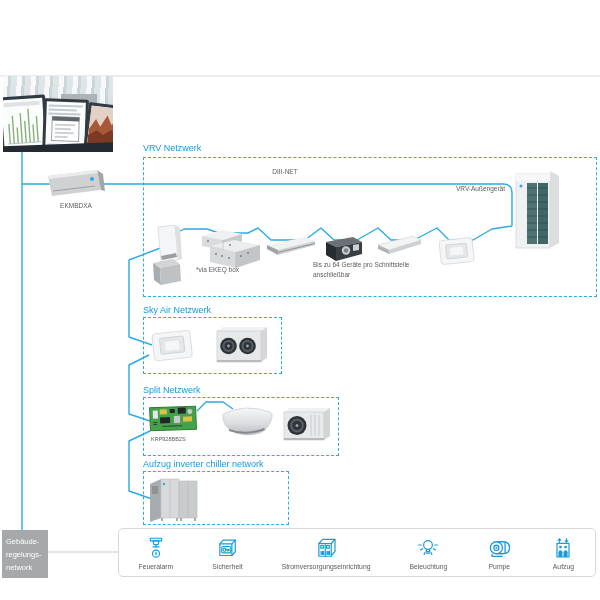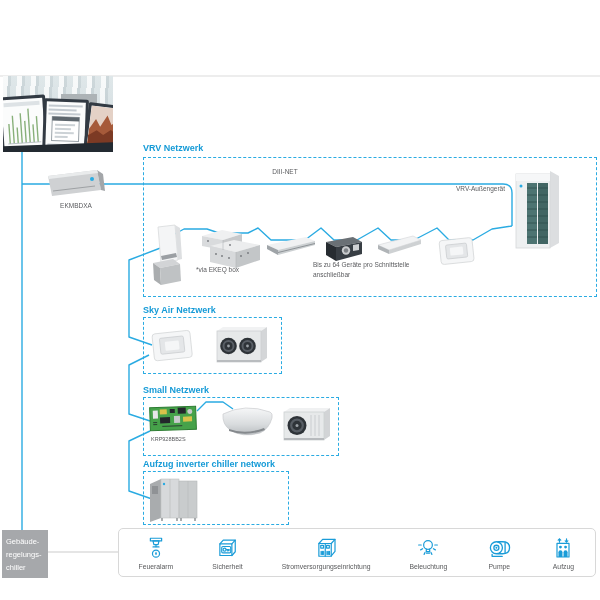--- a/index.html
+++ b/index.html
@@ -3,21 +3,21 @@
 <meta charset="utf-8">
 <style>
   html,body{margin:0;padding:0;background:#fff;}
   body{width:600px;height:600px;font-family:"Liberation Sans",sans-serif;}
   .stage{position:relative;width:600px;height:600px;overflow:hidden;background:#fff;}
   .topline{position:absolute;left:0;top:75px;width:600px;height:2px;background:#ededed;}
   svg.wires{position:absolute;left:0;top:0;z-index:1;pointer-events:none;}
   .wire{fill:none;stroke:#2aabe2;stroke-width:1.4;stroke-linejoin:round;}
   .graywire{fill:none;stroke:#cccccc;stroke-width:1.2;}
   .netbox{position:absolute;border:1.5px dashed #2aabe2;background:transparent;z-index:0;}
-  .netlabel{position:absolute;z-index:3;font-size:9px;font-weight:bold;color:#169bd7;white-space:nowrap;}
+  .netlabel{position:absolute;z-index:3;font-size:9px;font-weight:normal;color:#169bd7;white-space:nowrap;}
   .slabel{position:absolute;z-index:3;font-size:6.5px;color:#5a5b5e;white-space:nowrap;}
   .wrap{white-space:normal;line-height:1.5;}
   .dev{position:absolute;z-index:2;}
   .dev svg{display:block;}
   
   .photo{position:absolute;left:3px;top:76px;width:110px;height:76px;overflow:hidden;z-index:2;
          background:linear-gradient(180deg,#eaf0f1 0%,#d8dfe2 55%,#c6cdd1 100%);}
   .ph-glass{position:absolute;left:0;top:0;right:0;height:58%;opacity:.75;
     background:repeating-linear-gradient(93deg,rgba(255,255,255,.9) 0 5px,rgba(167,183,189,.55) 5px 8px,rgba(214,224,227,.75) 8px 14px);}
   .ph-b1{position:absolute;left:16px;top:25px;width:62px;height:13px;background:#ced3d5;box-shadow:0 -2px 0 #e8ebec;}
@@ -219,21 +219,21 @@
       <circle cx="15.5" cy="22" r="8.3" fill="#2e3338"></circle>
       <circle cx="15.5" cy="22" r="5" fill="none" stroke="#595f66" stroke-width="2"></circle>
       <circle cx="15.5" cy="22" r="1.4" fill="#9aa0a5"></circle>
       <circle cx="34.5" cy="22" r="8.3" fill="#2e3338"></circle>
       <circle cx="34.5" cy="22" r="5" fill="none" stroke="#595f66" stroke-width="2"></circle>
       <circle cx="34.5" cy="22" r="1.4" fill="#9aa0a5"></circle>
       <rect x="4" y="36" width="44" height="2" fill="#b9bcbf"></rect>
     </svg>
   </div>
 
-  <div class="netlabel" style="left:143px;top:385px;">Small Netzwerk</div>
+  <div class="netlabel" style="left:143px;top:385px;">Split Netzwerk</div>
   <div class="netbox" style="left:143px;top:397px;width:194px;height:57px;"></div>
   <div class="dev" style="left:148px;top:403px;">
     <svg width="51" height="31" viewBox="0 0 51 31">
       <g transform="rotate(-2 25 15)">
         <rect x="2" y="4" width="46" height="23" fill="#46a24a" stroke="#2e7d33" stroke-width="1"></rect>
         <rect x="5" y="7" width="5" height="8" fill="#e6e7e8"></rect>
         <rect x="12" y="6" width="7" height="5" fill="#d9c24a"></rect>
         <rect x="22" y="6" width="5" height="4" fill="#23272b"></rect>
         <rect x="30" y="5" width="8" height="6" fill="#23272b"></rect>
         <circle cx="42" cy="9" r="2.5" fill="#c8cacc"></circle>
@@ -281,21 +281,21 @@
       <path d="M22 5v39M40 7v37" stroke="#b5b8ba" stroke-width="0.6"></path>
       <rect x="4" y="12" width="6" height="8" fill="#8f9295"></rect>
       <circle cx="16" cy="10" r="1.2" fill="#2aabe2"></circle>
       <path d="M14 44v3M29 44v3M33 44v3M47 44v3" stroke="#8f9295" stroke-width="1.5"></path>
     </svg>
   </div>
 
   <div class="bldgbox">
     <div>Gebäude-</div>
     <div>regelungs-</div>
-    <div>chiller</div>
+    <div>network</div>
   </div>
 
   <div class="services">
     <div class="svc">
       <svg width="24" height="26" viewBox="0 0 32 32">
         <g class="ic">
           <rect x="8.5" y="3" width="15" height="3.5"></rect>
           <path d="M12 6.5h8l-1.2 5h-5.6z"></path>
           <path d="M16 11.5v2.8"></path>
             <path d="M12 14.5h8"></path>

